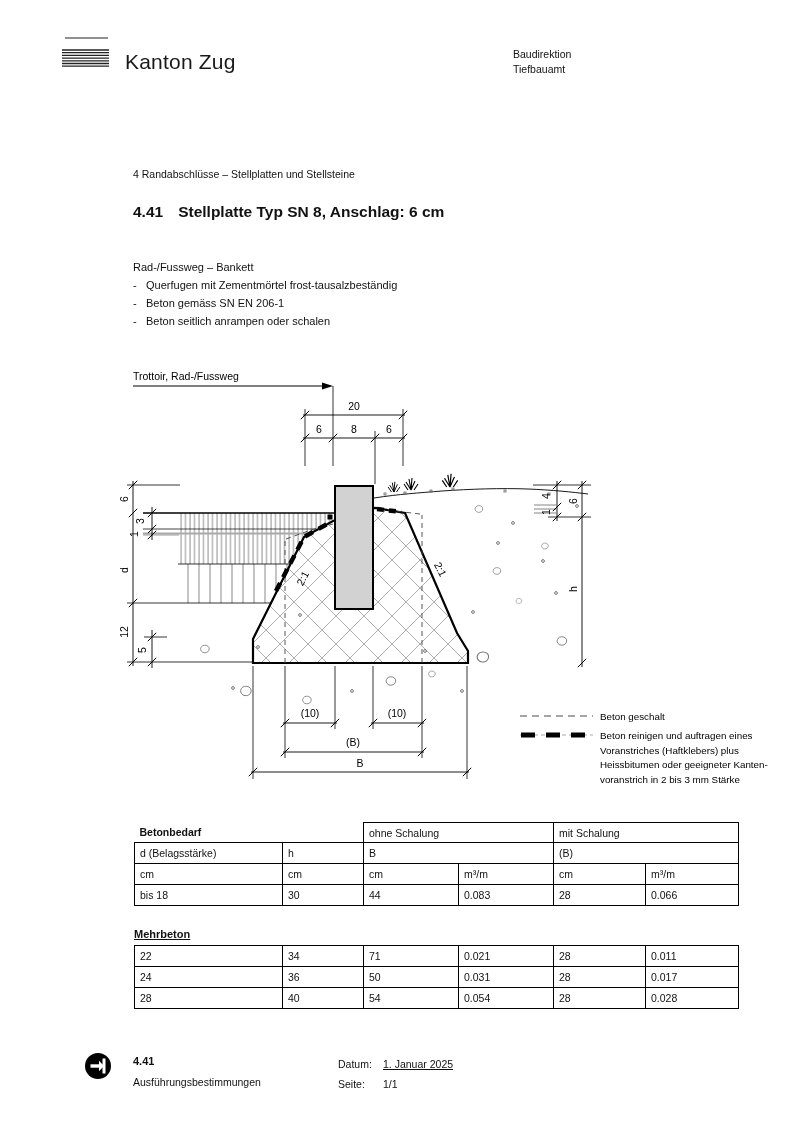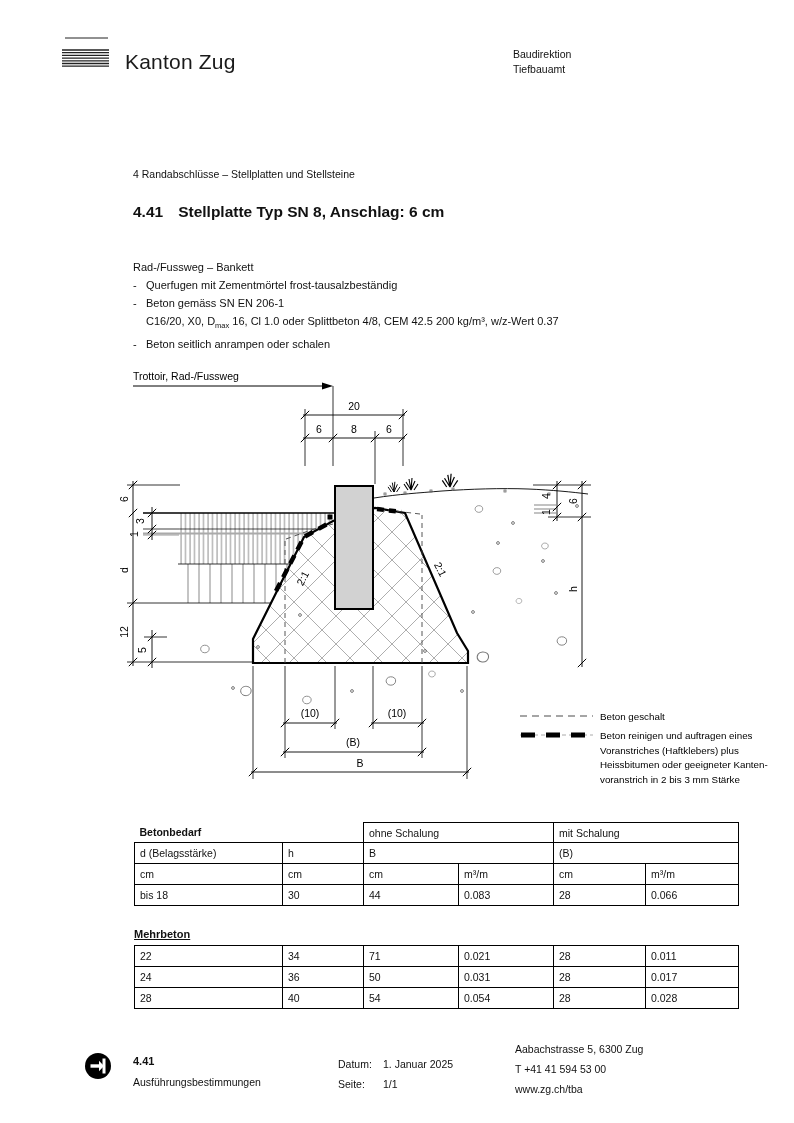--- a/index.html
+++ b/index.html
@@ -24,21 +24,21 @@
   td.plain{border:none;font-weight:bold;}
   #betonbedarf{left:134px;top:822px;}
   #mehrbeton{left:134px;top:945px;}
   .tbl-title{left:134px;top:928px;font-size:11px;font-weight:bold;text-decoration:underline;}
   tr{height:21px;}
   tr.h20{height:20px;}
   
   .f-num{left:133px;top:1055px;font-size:11px;font-weight:bold;}
   .f-type{left:133px;top:1076px;font-size:10.5px;}
   .f-dl{left:338px;top:1058px;font-size:10.5px;}
-  .f-dv{left:383px;top:1058px;font-size:10.5px;}
+  .f-dv{left:383px;top:1058px;font-size:10.5px;text-decoration:underline;}
   .f-sl{left:338px;top:1078px;font-size:10.5px;}
   .f-sv{left:383px;top:1078px;font-size:10.5px;}
   .f-addr{left:515px;top:1039px;font-size:10.5px;line-height:20px;}
   
   svg text{font-family:"Liberation Sans","DejaVu Sans",sans-serif;fill:#000;}
   .dimtxt{font-size:10.5px;}
   .legtxt{font-size:9.8px;}
 </style>
 </head>
 <body>
@@ -72,21 +72,20 @@
   <div class="abs notes">
     <div class="nh">Rad-/Fussweg – Bankett</div>
     <div class="b-row">
       <span class="b-dash">-</span>
       <span>Querfugen mit Zementmörtel frost-tausalzbeständig</span>
     </div>
     <div class="b-row">
       <span class="b-dash">-</span>
       <span>Beton gemäss SN EN 206-1</span>
     </div>
-    <div class="b-cont"><span>C16/20, X0, D</span><sub class="mx">max</sub><span> 16, Cl 1.0 oder Splittbeton 4/8, CEM 42.5  200 kg/m³, w/z-Wert 0.37</span></div>
     <div class="b-row">
       <span class="b-dash">-</span>
       <span>Beton seitlich anrampen oder schalen</span>
     </div>
   </div>
 
   <svg class="abs" style="left:0;top:365px" width="794" height="445" viewBox="0 365 794 445">
     <defs>
       <pattern id="hv" width="4.5" height="10" patternUnits="userSpaceOnUse">
         <line x1="1" y1="0" x2="1" y2="10" stroke="#555" stroke-width="0.7"></line>
@@ -372,19 +371,14 @@
     <rect x="4.5" y="-7.5" width="3" height="15" fill="#fff"></rect>
     <rect x="-7.5" y="-1.7" width="9" height="3.4" fill="#fff"></rect>
     <polygon points="1,-5.2 1,5.2 6,0" fill="#fff"></polygon>
   </svg>
   <div class="abs f-num">4.41</div>
   <div class="abs f-type">Ausführungsbestimmungen</div>
   <div class="abs f-dl">Datum:</div>
   <div class="abs f-dv">1. Januar 2025</div>
   <div class="abs f-sl">Seite:</div>
   <div class="abs f-sv">1/1</div>
-  <div class="abs f-addr">
-    <div>Aabachstrasse 5, 6300 Zug</div>
-    <div>T +41 41 594 53 00</div>
-    <div>www.zg.ch/tba</div>
-  </div>
 
 </div>
 
 </body></html>

